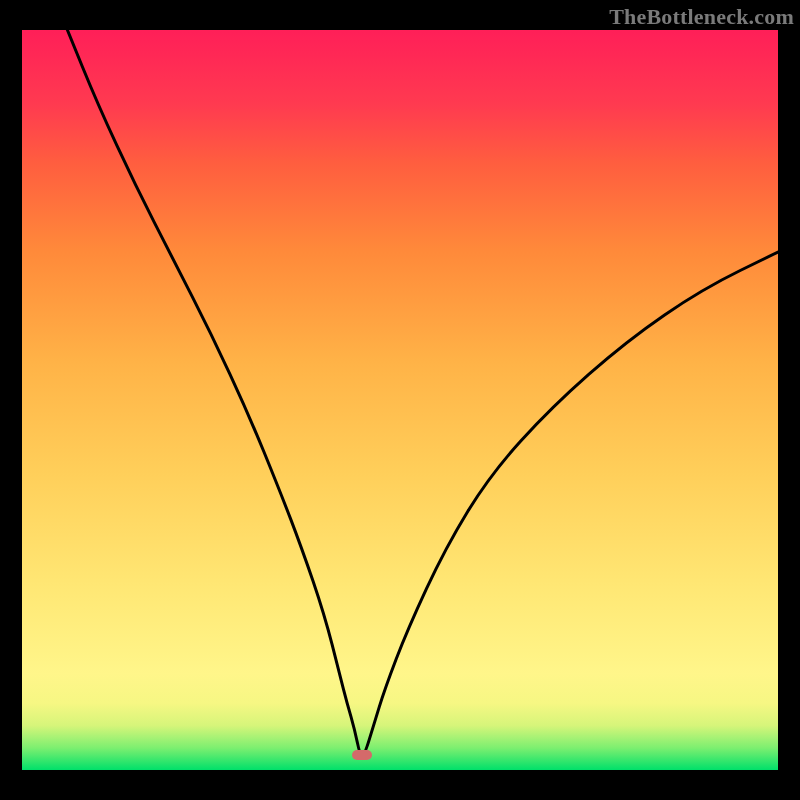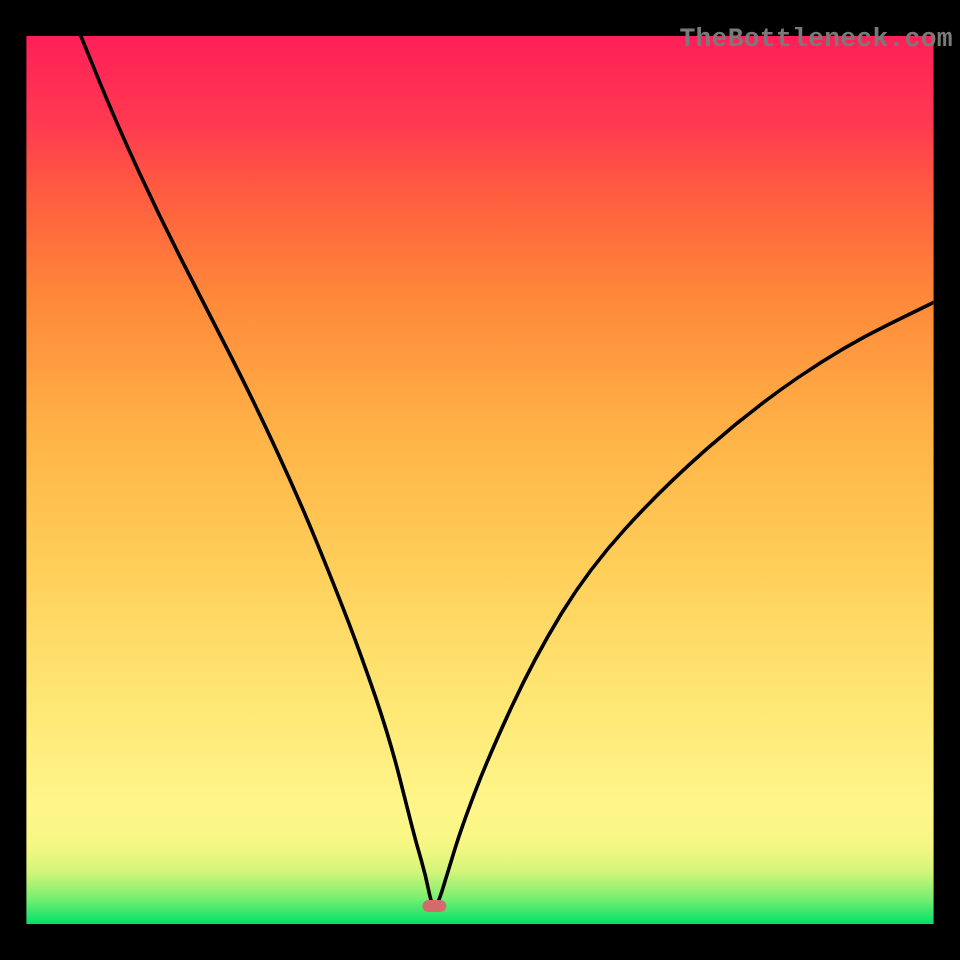--- a/index.html
+++ b/index.html
@@ -2,27 +2,26 @@
 <html><head>
 <meta charset="utf-8">
 <style>
   * { margin: 0; padding: 0; box-sizing: border-box; }
   html, body { width: 800px; height: 800px; overflow: hidden; }
   body { background: #000; position: relative; }
   .watermark {
     position: absolute;
     top: 4px;
     right: 6px;
-    font-family: Liberation Mono, monospace;
+    font-family: Liberation Serif, serif;
     font-size: 22px;
     font-weight: bold;
     color: #7a7a7a;
     letter-spacing: 0.2px;
     z-index: 10;
-    margin-top: 16px;
   }
   .frame {
     position: absolute;
     left: 22px;
     top: 30px;
     width: 756px;
     height: 740px;
     background: #000;
   }
   .plot-area {

